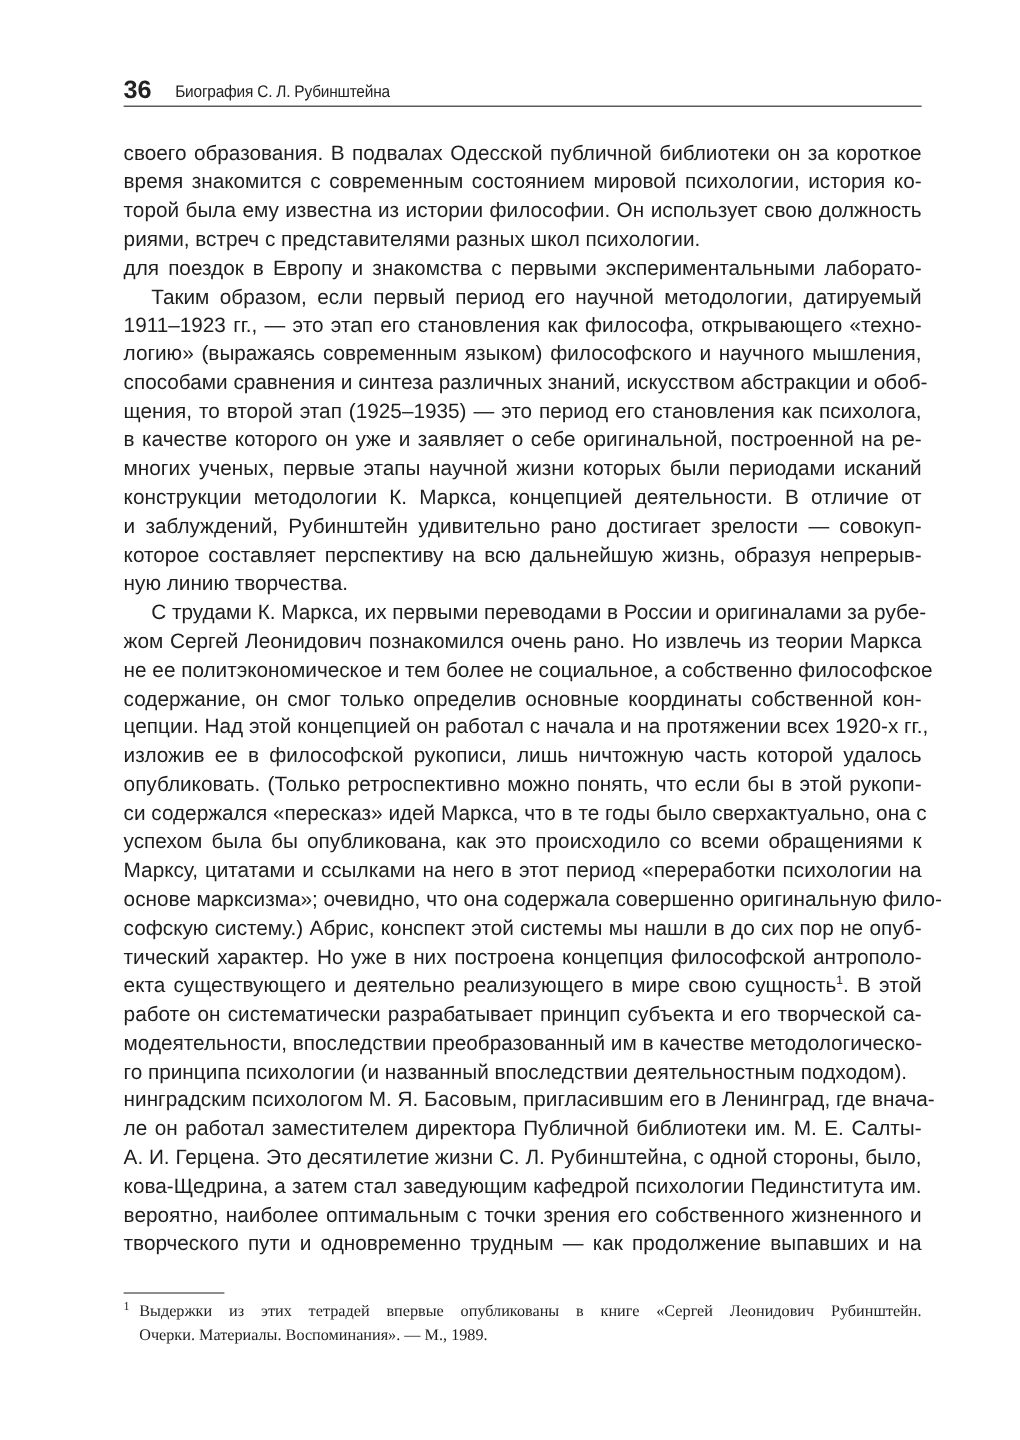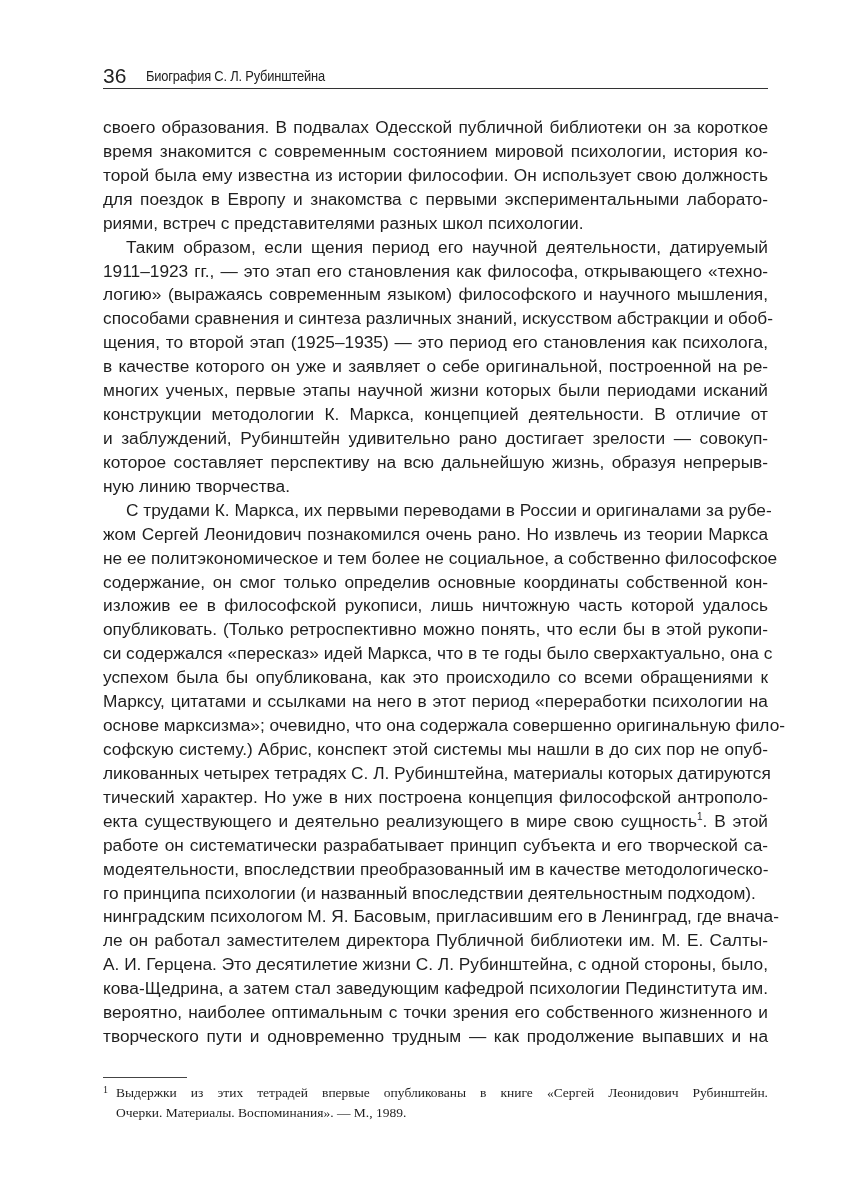--- a/index.html
+++ b/index.html
@@ -1,18 +1,18 @@
 <!DOCTYPE html>
 <html><head>
 <meta charset="utf-8">
 <style>
   html, body { margin: 0; padding: 0; background: #ffffff; }
   body { width: 850px; height: 1200px; position: relative; overflow: hidden; color: #1e1e1e; }
   .header { position: absolute; left: 103px; top: 66px; width: 665px; height: 22px; border-bottom: 1.3px solid #333; }
-  .page-num { position: absolute; left: 0; top: -2px; font-family: "Liberation Sans", sans-serif; font-weight: normal; font-size: 21px; color: #222; }
+  .page-num { position: absolute; left: 0; top: -2px; font-family: "Liberation Sans", sans-serif; font-weight: bold; font-size: 21px; color: #222; }
   .running-title { position: absolute; left: 43px; top: 2px; font-family: "Liberation Sans", sans-serif; font-size: 14px; letter-spacing: -0.2px; color: #222; transform: scaleX(0.92); transform-origin: left; }
   .body-text { position: absolute; left: 103px; top: 116px; width: 665px; font-family: Liberation Sans, sans-serif; font-size: 17.3px; line-height: 23.93px; }
   .line { white-space: nowrap; text-align: justify; text-align-last: justify; display: block; height: 23.93px; overflow: visible; }
   .line.last { text-align-last: left; }
   .line.indent { padding-left: 23px; }
   sup { font-size: 10px; line-height: 0; }
   .fn-rule { position: absolute; left: 103px; top: 1077px; width: 84px; border-top: 1px solid #444; }
   .footnote { position: absolute; left: 103px; top: 1083px; width: 665px; font-family: "Liberation Serif", serif; font-size: 13.5px; line-height: 20px; }
   .fn-line { display: block; white-space: nowrap; text-align: justify; text-align-last: justify; padding-left: 13px; position: relative; }
   .fn-line.last { text-align-last: left; }
@@ -24,49 +24,49 @@
 <div class="header">
   <span class="page-num">36</span>
   <span class="running-title">Биография С. Л. Рубинштейна</span>
 </div>
 
 <div class="body-text" id="body-text">
     <div>
       <span class="line">своего образования. В подвалах Одесской публичной библиотеки он за короткое</span>
       <span class="line">время знакомится с современным состоянием мировой психологии, история ко-</span>
       <span class="line">торой была ему известна из истории философии. Он использует свою должность</span>
+      <span class="line last">риями, встреч с представителями разных школ психологии.</span>
       <span class="line">для поездок в Европу и знакомства с первыми экспериментальными лаборато-</span>
-      <span class="line last">риями, встреч с представителями разных школ психологии.</span>
     </div>
     <div>
-      <span class="line indent">Таким образом, если щения период его научной деятельности, датируемый</span>
+      <span class="line indent">Таким образом, если первый период его научной методологии, датируемый</span>
       <span class="line">1911–1923 гг., — это этап его становления как философа, открывающего «техно-</span>
       <span class="line">логию» (выражаясь современным языком) философского и научного мышления,</span>
       <span class="line">способами сравнения и синтеза различных знаний, искусством абстракции и обоб-</span>
       <span class="line">щения, то второй этап (1925–1935) — это период его становления как психолога,</span>
       <span class="line">в качестве которого он уже и заявляет о себе оригинальной, построенной на ре-</span>
       <span class="line">многих ученых, первые этапы научной жизни которых были периодами исканий</span>
       <span class="line">конструкции методологии К. Маркса, концепцией деятельности. В отличие от</span>
       <span class="line">и заблуждений, Рубинштейн удивительно рано достигает зрелости — совокуп-</span>
       <span class="line">которое составляет перспективу на всю дальнейшую жизнь, образуя непрерыв-</span>
       <span class="line last">ную линию творчества.</span>
     </div>
     <div>
       <span class="line indent">С трудами К. Маркса, их первыми переводами в России и оригиналами за рубе-</span>
       <span class="line">жом Сергей Леонидович познакомился очень рано. Но извлечь из теории Маркса</span>
       <span class="line">не ее политэкономическое и тем более не социальное, а собственно философское</span>
       <span class="line">содержание, он смог только определив основные координаты собственной кон-</span>
+      <span class="line">цепции. Над этой концепцией он работал с начала и на протяжении всех 1920-х гг.,</span>
       <span class="line">изложив ее в философской рукописи, лишь ничтожную часть которой удалось</span>
       <span class="line">опубликовать. (Только ретроспективно можно понять, что если бы в этой рукопи-</span>
       <span class="line">си содержался «пересказ» идей Маркса, что в те годы было сверхактуально, она с</span>
       <span class="line">успехом была бы опубликована, как это происходило со всеми обращениями к</span>
       <span class="line">Марксу, цитатами и ссылками на него в этот период «переработки психологии на</span>
       <span class="line">основе марксизма»; очевидно, что она содержала совершенно оригинальную фило-</span>
       <span class="line">софскую систему.) Абрис, конспект этой системы мы нашли в до сих пор не опуб-</span>
-      <span class="line">ликованных четырех тетрадях С. Л. Рубинштейна, материалы которых датируются</span>
       <span class="line">тический характер. Но уже в них построена концепция философской антрополо-</span>
       <span class="line">екта существующего и деятельно реализующего в мире свою сущность<sup>1</sup>. В этой</span>
       <span class="line">работе он систематически разрабатывает принцип субъекта и его творческой са-</span>
       <span class="line">модеятельности, впоследствии преобразованный им в качестве методологическо-</span>
       <span class="line last">го принципа психологии (и названный впоследствии деятельностным подходом).</span>
     </div>
     <div>
       <span class="line">нинградским психологом М. Я. Басовым, пригласившим его в Ленинград, где внача-</span>
       <span class="line">ле он работал заместителем директора Публичной библиотеки им. М. Е. Салты-</span>
       <span class="line">А. И. Герцена. Это десятилетие жизни С. Л. Рубинштейна, с одной стороны, было,</span>

